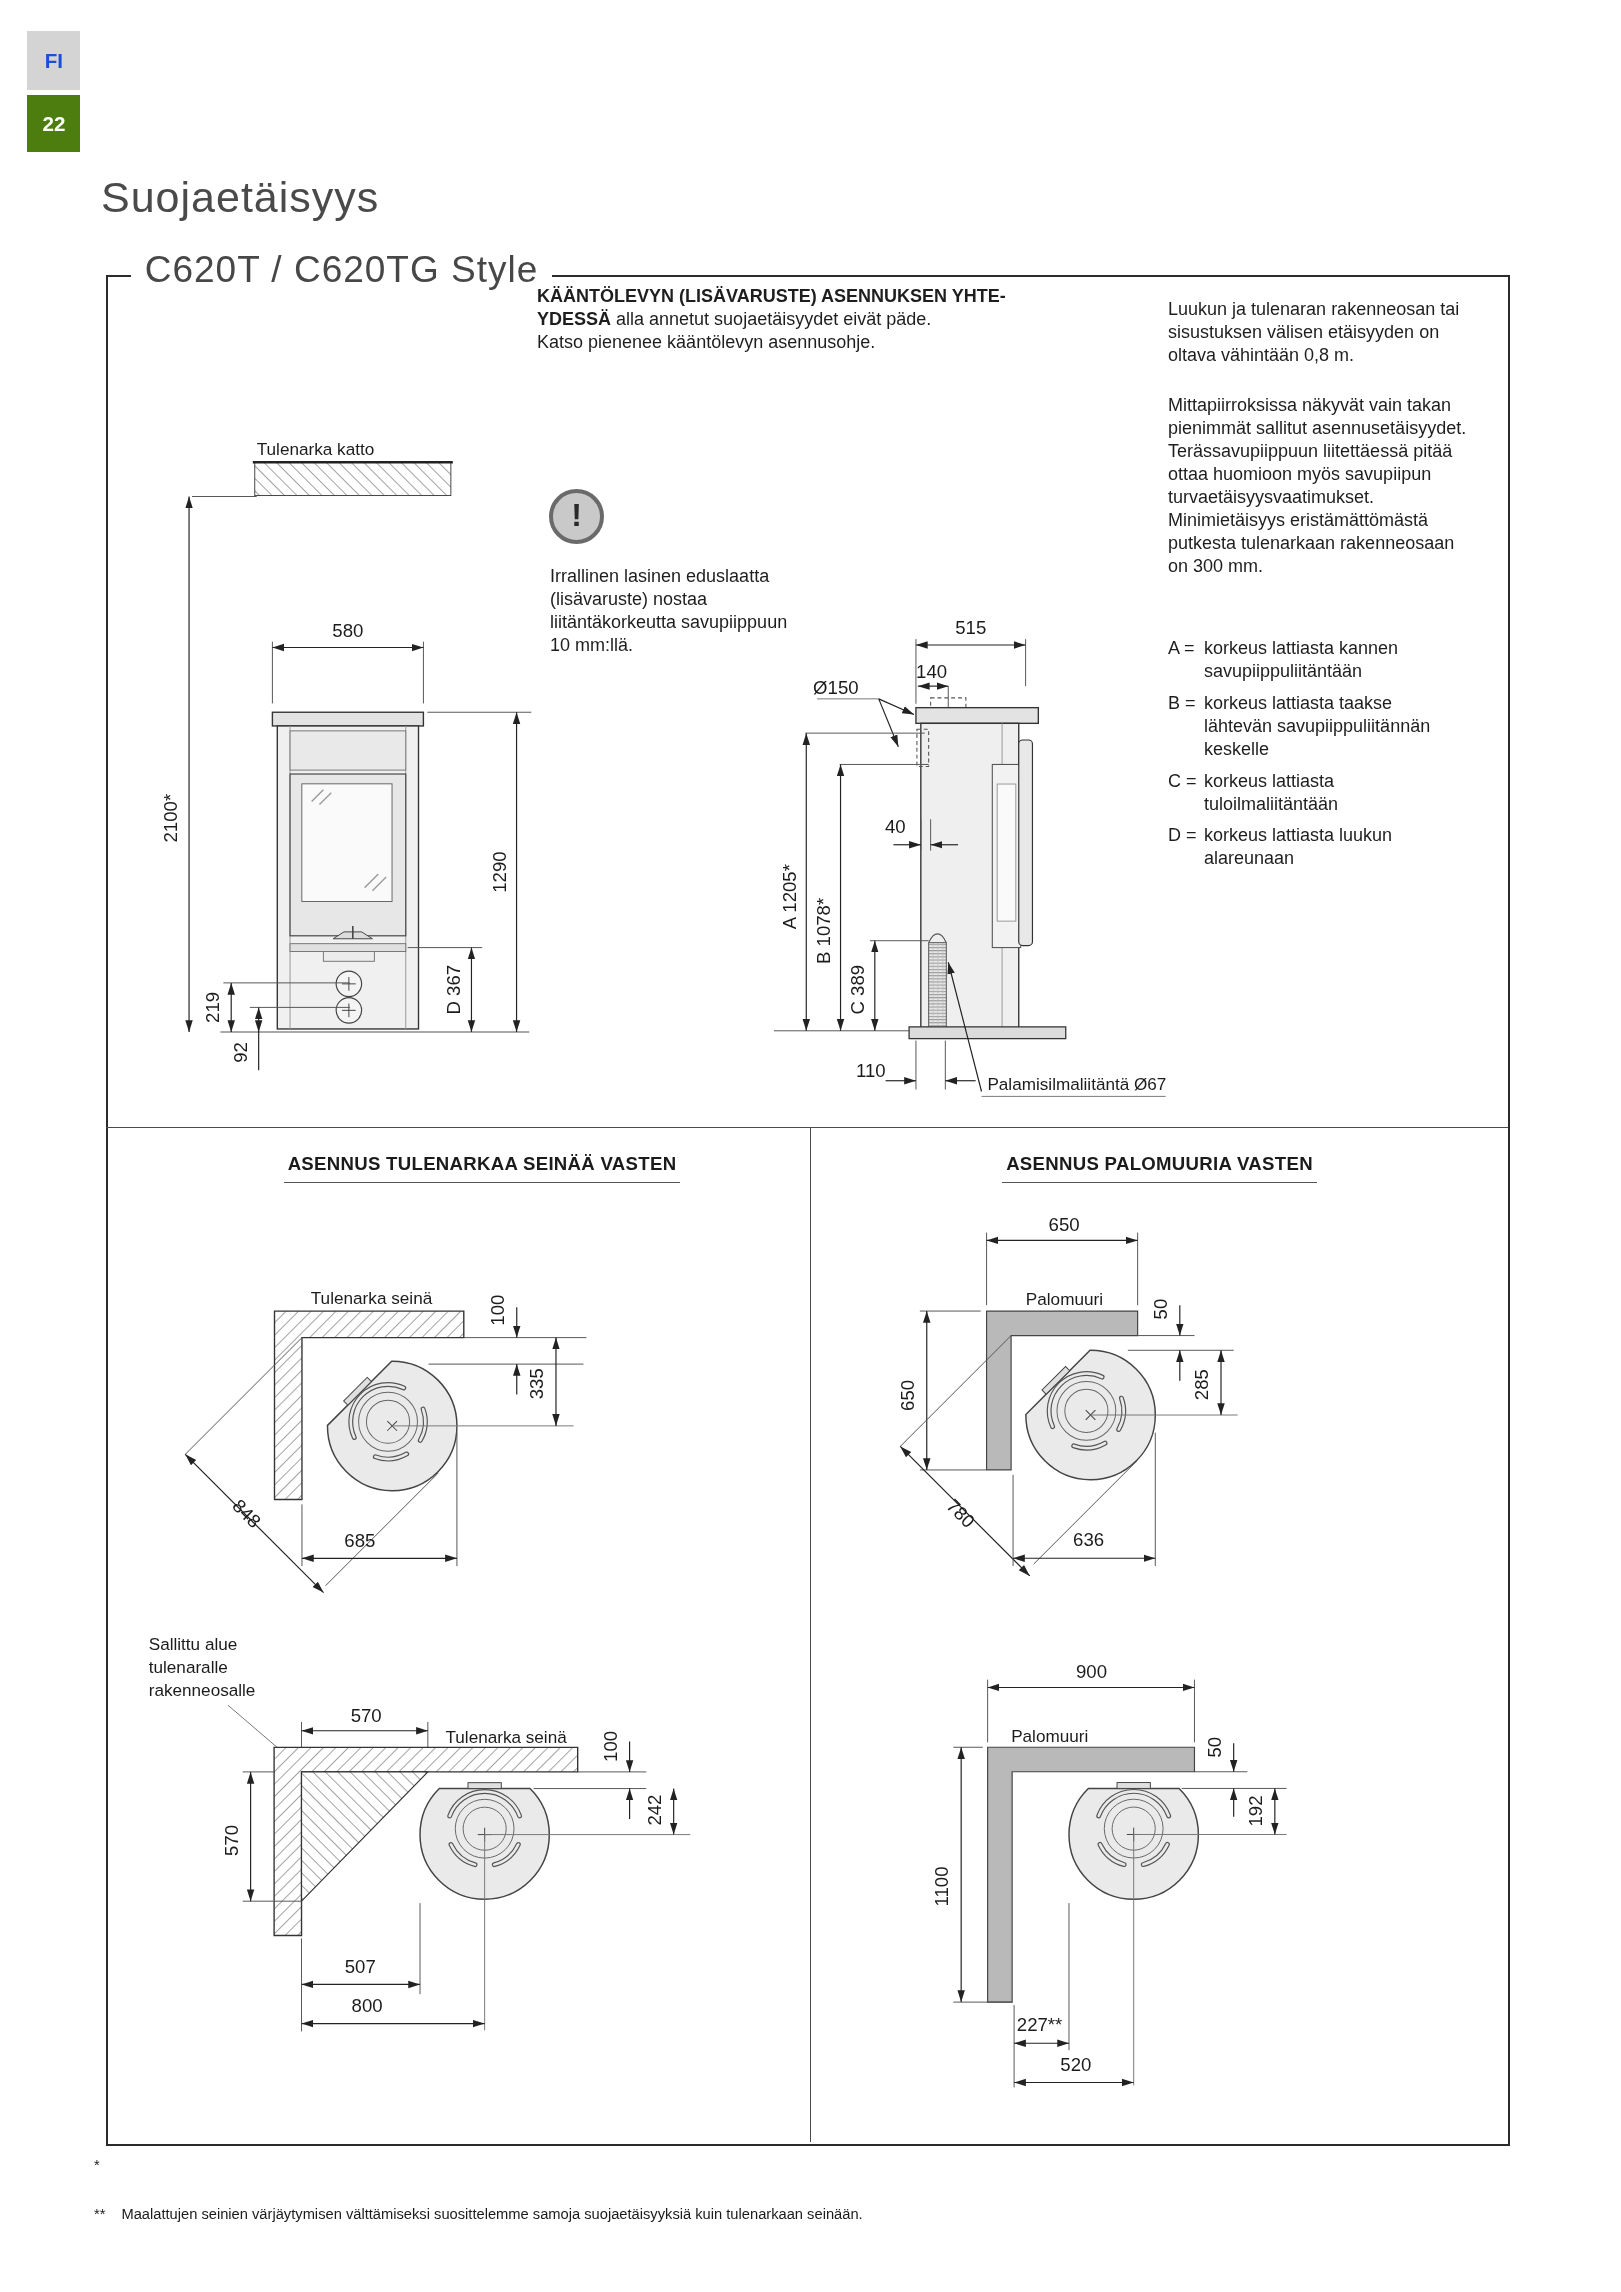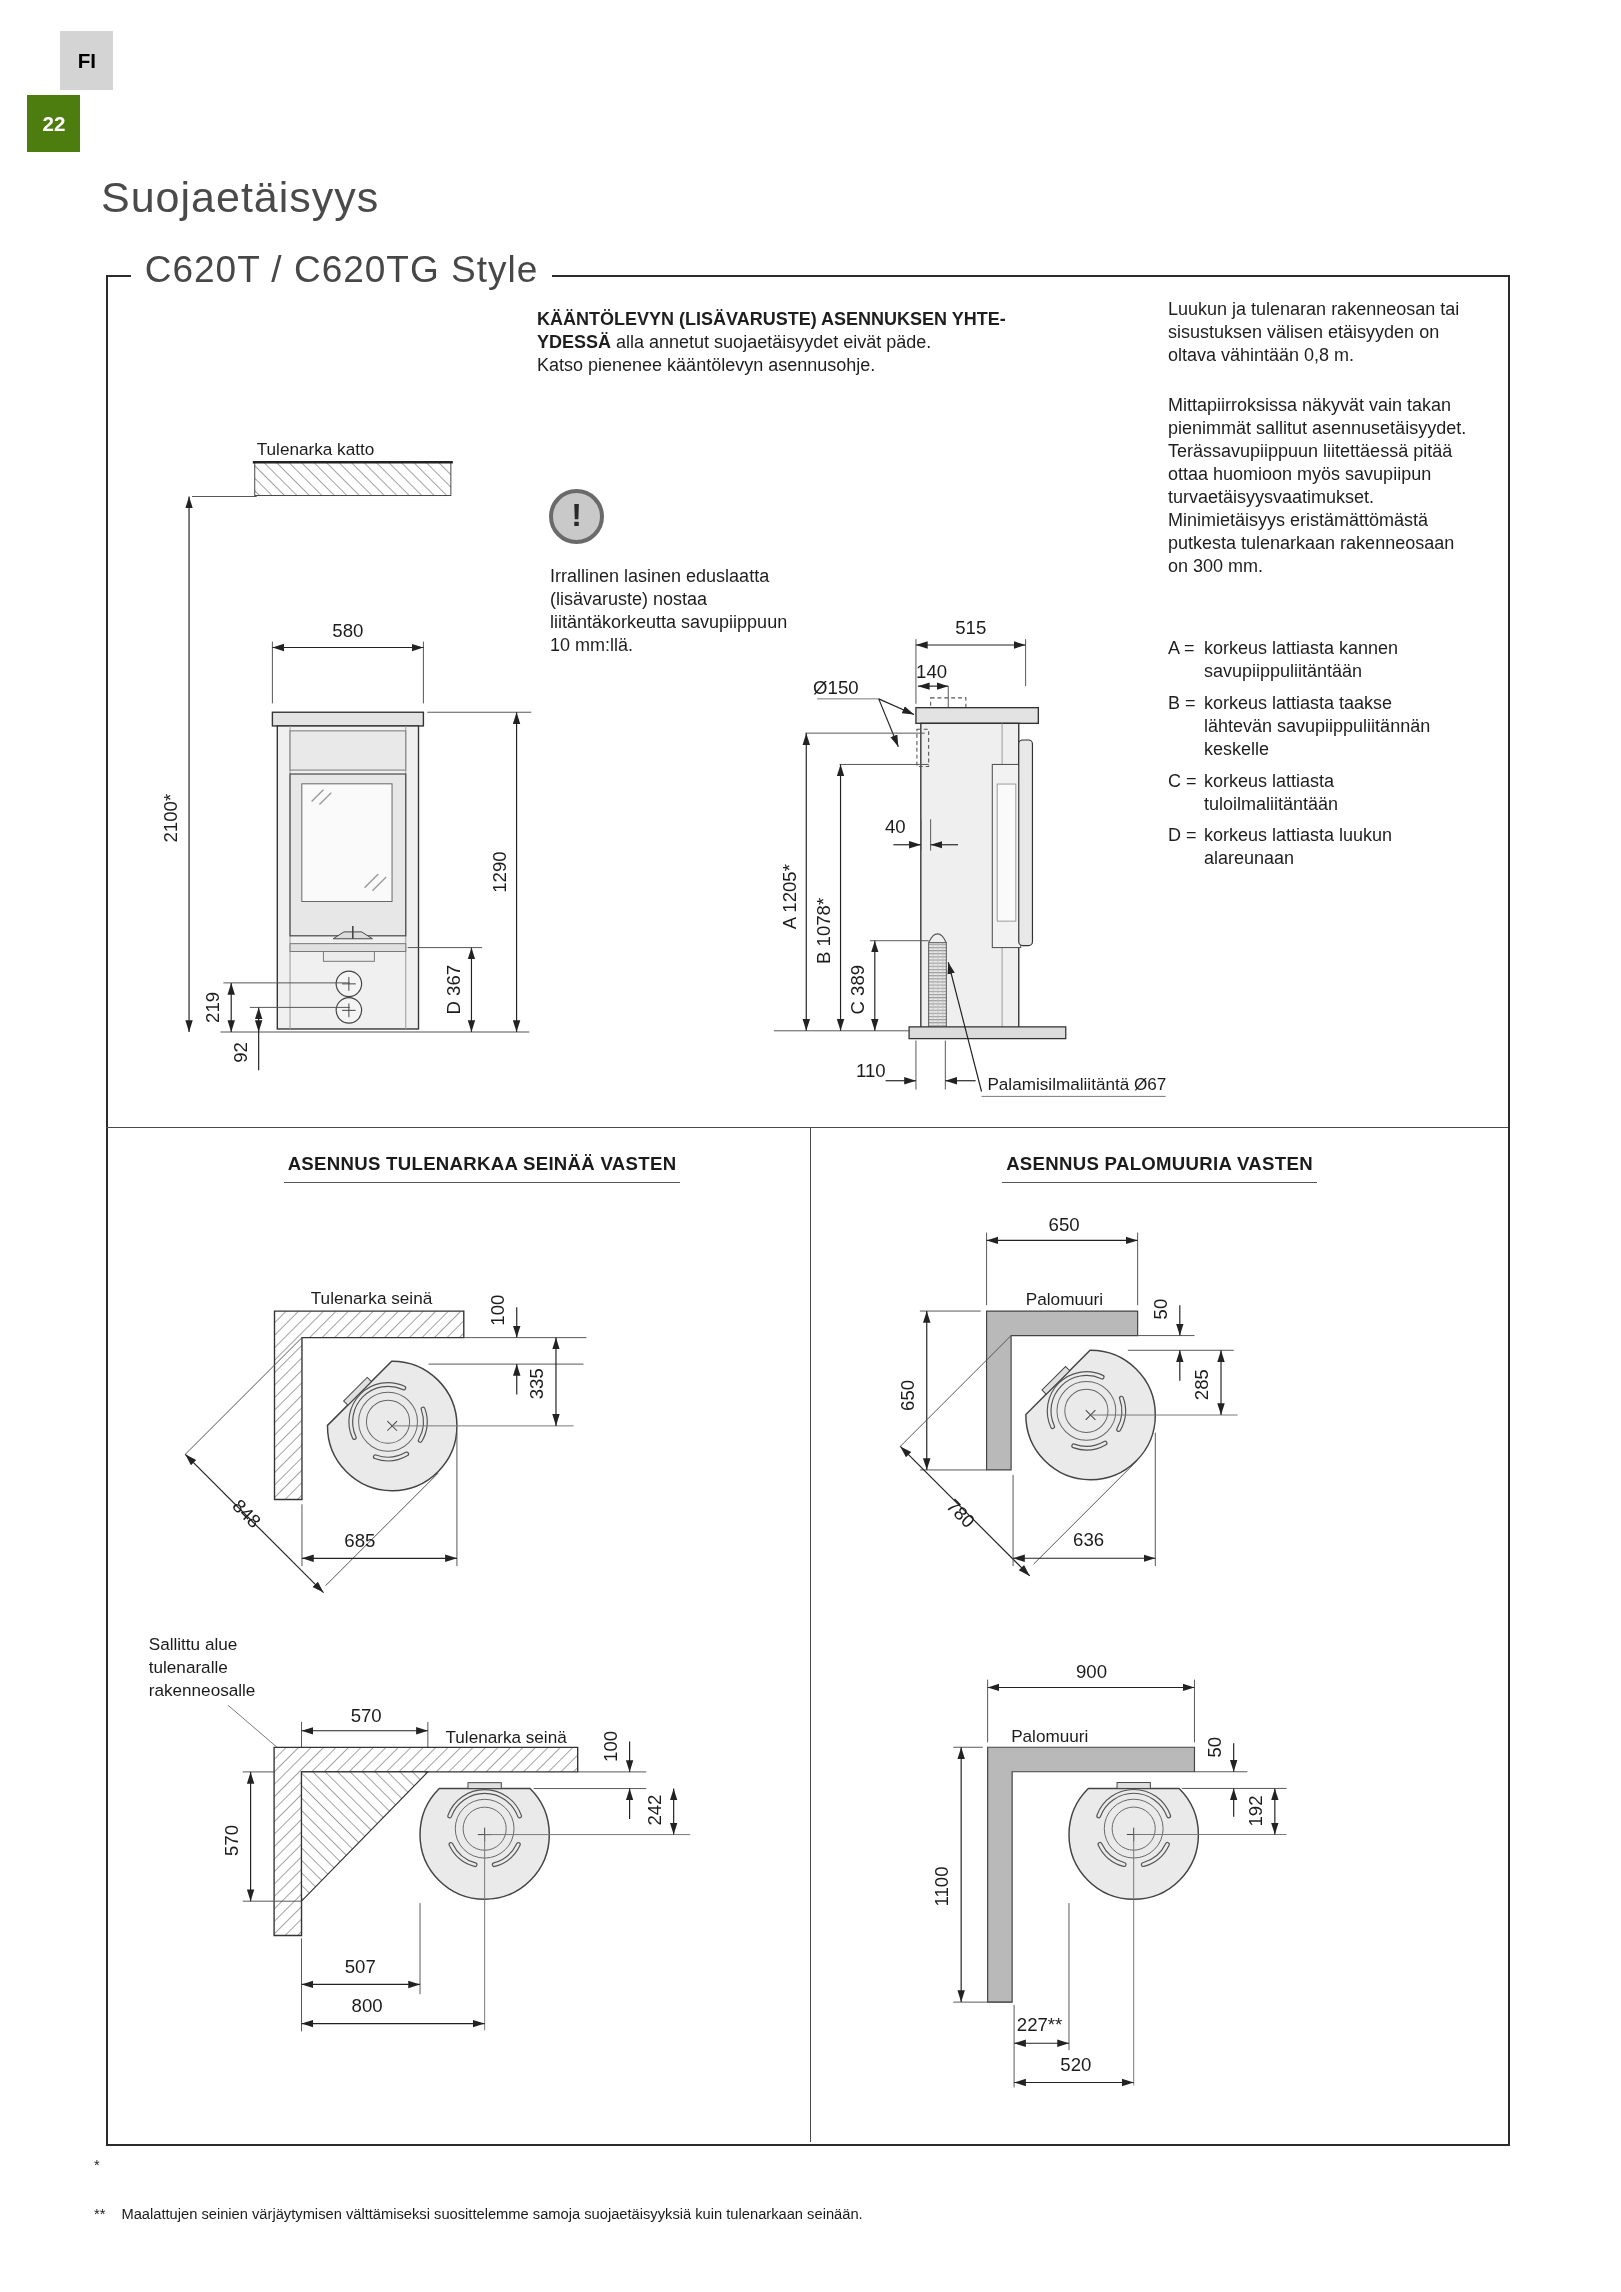--- a/index.html
+++ b/index.html
@@ -1,29 +1,29 @@
 <!DOCTYPE html>
 <html><head>
 <meta charset="utf-8">
 <style>
   html,body{margin:0;padding:0;}
   body{width:1621px;height:2293px;background:#fff;position:relative;
        font-family:"Liberation Sans",sans-serif;color:#1a1a1a;}
   .abs{position:absolute;}
   .badge{width:53px;text-align:center;font-weight:bold;font-size:20.6px;}
-  #fi-badge{left:27.4px;top:31px;height:59px;line-height:59px;background:#d4d4d4;color:#000000;margin-left:33px;}
+  #fi-badge{left:27.4px;top:31px;height:59px;line-height:59px;background:#d4d4d4;color:#1d4ed8;}
   #pg-badge{left:27.4px;top:95px;height:57px;line-height:57px;background:#4d7c0f;color:#fff;}
   #page-title{left:101px;top:173px;font-size:43px;font-weight:300;color:#4a4a4a;letter-spacing:1px;}
   #main-box{left:106px;top:275px;width:1400px;height:1867px;border:2px solid #2b2b2b;}
   #box-title{left:131px;top:249px;background:#fff;padding:0 13.7px;font-size:37px;font-weight:300;color:#474747;letter-spacing:1px;}
   #h-divider{left:106px;top:1127px;width:1402px;border-top:1.5px solid #4a4a4a;height:0;}
   #v-divider{left:810px;top:1127px;height:1015px;border-left:1.5px solid #4a4a4a;width:0;}
   .bodytext{font-size:18px;line-height:23px;color:#1e1e1e;}
   .b{font-weight:bold;}
-  #note-swivel{left:537px;top:308px;width:490px;}
+  #note-swivel{left:537px;top:285px;width:490px;}
   #note-swivel div{white-space:nowrap;}
   #warning-icon-box{left:549px;top:489px;width:55px;height:55px;border-radius:50%;
      border:4.9px solid #6a6a6a;background:#c9c9c9;box-sizing:border-box;
      text-align:center;line-height:45px;font-size:32px;font-weight:bold;color:#2a2a2a;}
   #note-glass{left:550px;top:565px;width:257px;}
   #right-col{left:1168px;top:298px;width:309px;}
   #right-col p{margin:0 0 26.5px 0;}
   .legend-item{display:flex;margin-bottom:8.8px;}
   .legend-key{width:36px;flex:0 0 36px;}
   .legend-text{width:255px;}

